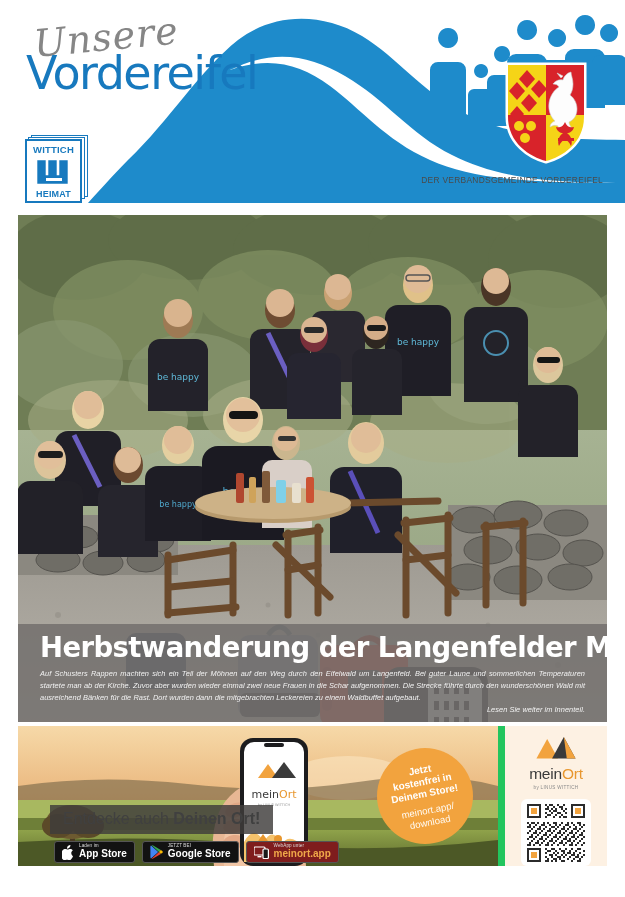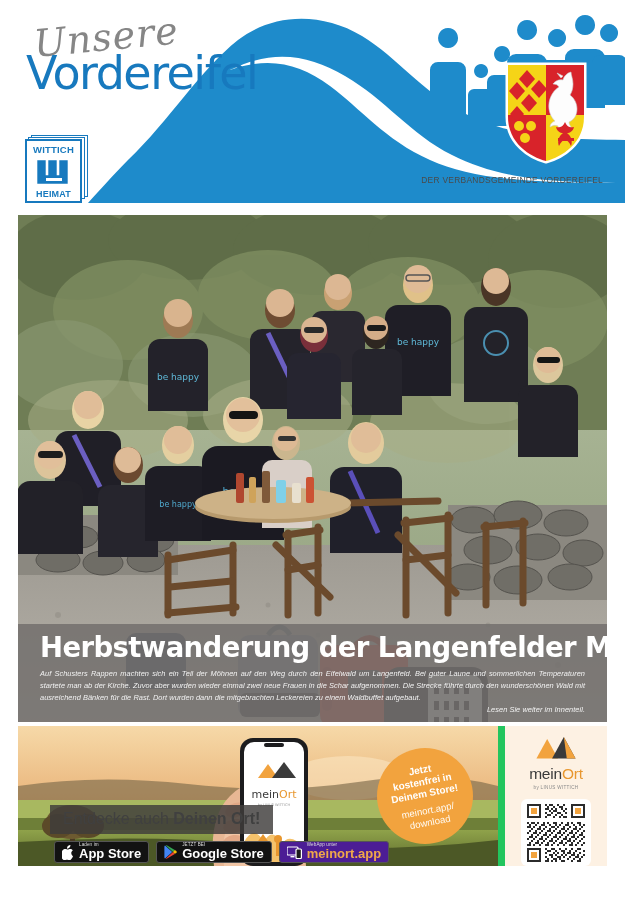--- a/index.html
+++ b/index.html
@@ -90,24 +90,24 @@
       color:#fff; font-family:"DejaVu Sans", sans-serif; font-weight:bold;
       font-size:23px; letter-spacing:-.3px; padding:5px 14px 6px; white-space:nowrap; }
   .ad-h2 { position:absolute; left:32px; top:79px; background:rgba(62,60,58,.82);
       color:#404040; font-size:16px; padding:5px 13px 6px; white-space:nowrap; }
   .ad-h2 b { font-weight:bold; }
 
   .badges { position:absolute; left:36px; top:115px; display:flex; gap:7px; }
   .badge { height:22px; border-radius:3px; display:flex; align-items:center;
       padding:0 7px; gap:5px; }
   .badge.dark { background:#121212; border:.8px solid #555; }
-  .badge.light { background:#4c1d95; border:.8px solid #555; }
+  .badge.light { background:#7f1d1d; border:.8px solid #555; }
   .badge .bt { line-height:1.08; }
   .badge .bt .s { font-size:4.6px; color:#ddd; letter-spacing:.1px; display:block; }
-  .badge .bt .l { font-size:13px; color:#fff; font-weight:bold; display:block; }
+  .badge .bt .l { font-size:10px; color:#fff; font-weight:bold; display:block; }
   .badge .bt .l.or { color:#F0A849; }
 
   .circle { position:absolute; left:377px; top:748px; width:96px; height:96px;
       border-radius:50%; background:#F2A33E; color:#fff; text-align:center;
       display:flex; flex-direction:column; align-items:center; justify-content:center;
       transform: rotate(-11deg); }
   .circle .c1 { font-size:10px; font-weight:bold; line-height:1.22; }
   .circle .c2 { font-size:9.6px; line-height:1.2; margin-top:5px; color:#fffaf2; }
 
   .mo-logo { width:44px; height:26px; }

